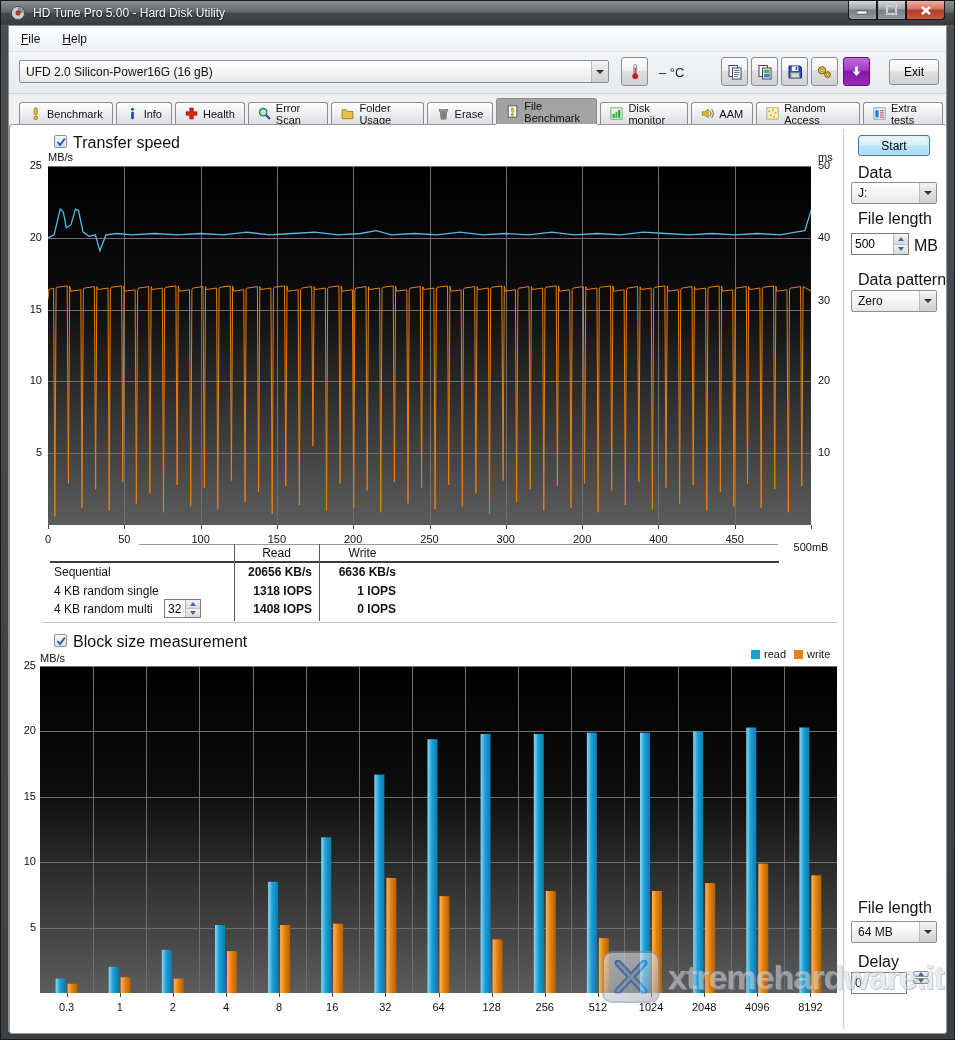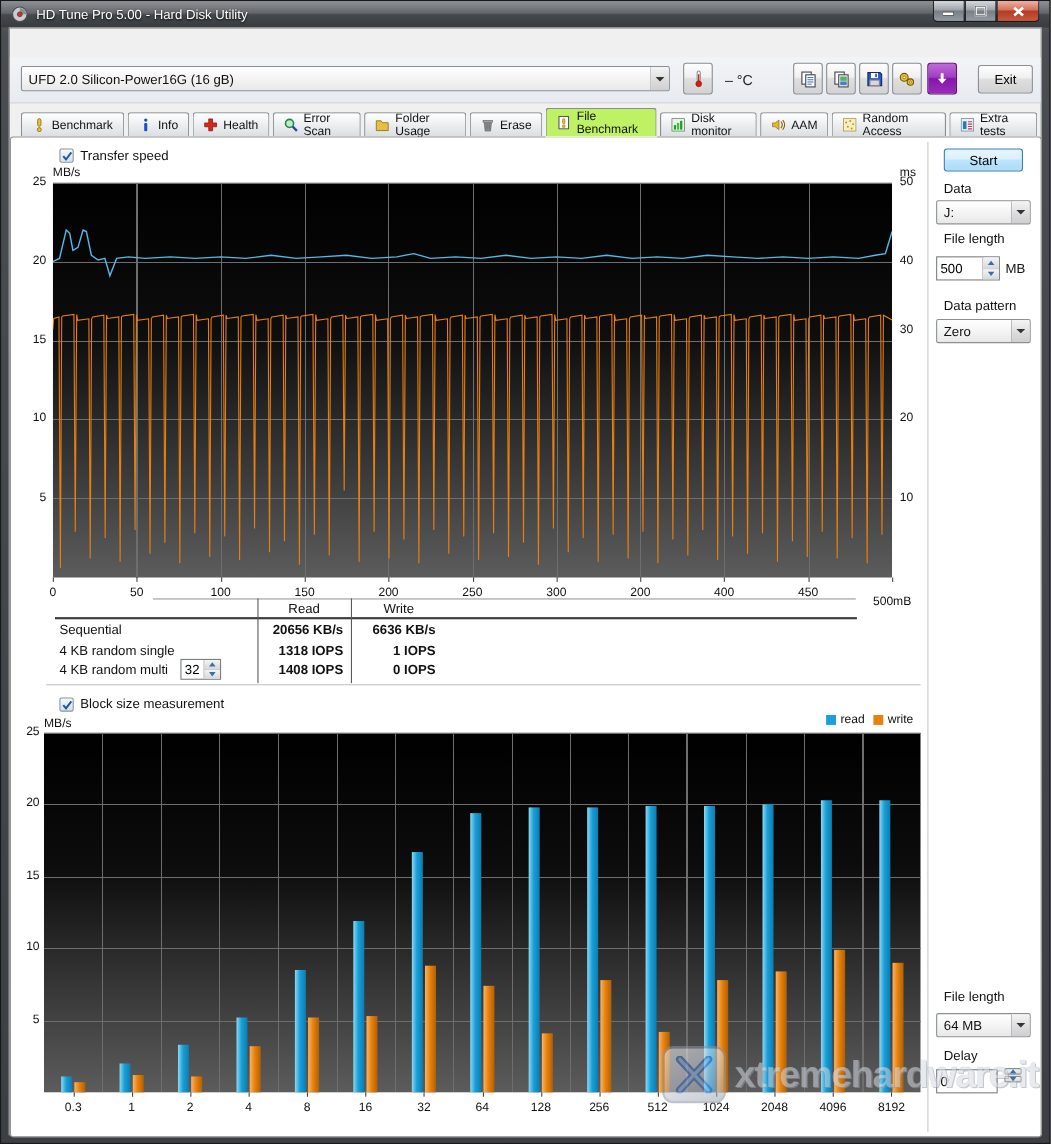--- a/index.html
+++ b/index.html
@@ -22,25 +22,25 @@
   .combo .ctext{flex:1;padding:0 6px;white-space:nowrap;overflow:hidden;}
   .combo .carrow{width:17px;align-self:stretch;display:flex;align-items:center;justify-content:center;background:linear-gradient(180deg,#f4f4f4,#dcdcdc 60%,#cfcfcf);border-left:1px solid #b8bcc0;border-radius:0 2px 2px 0;}
   .tri-down{width:0;height:0;border-left:4px solid transparent;border-right:4px solid transparent;border-top:4px solid #333;}
   .tbtn{position:absolute;top:5px;width:27px;height:29px;border:1px solid #8a8f94;border-radius:3px;background:linear-gradient(180deg,#fdfdfd,#f0f0f0 45%,#dfdfdf 50%,#d2d2d2);display:flex;align-items:center;justify-content:center;}
   .tbtn.purple{background:linear-gradient(180deg,#c06ad8,#a23cc2 45%,#8318a8 50%,#9a2cba);border-color:#5c1070;}
   .exit-btn{position:absolute;top:7px;width:50px;height:26px;border:1px solid #8a8f94;border-radius:3px;background:linear-gradient(180deg,#fdfdfd,#f0f0f0 45%,#dfdfdf 50%,#d2d2d2);font-size:12px;display:flex;align-items:center;justify-content:center;}
   .temp-text{position:absolute;font-size:13px;color:#222;}
   
   .tabs{position:absolute;left:10px;top:72px;height:26px;display:flex;align-items:flex-end;}
   .tab{height:22px;margin-right:3px;padding:0 9px;border:1px solid #898d92;border-bottom:none;border-radius:3px 3px 0 0;background:linear-gradient(180deg,#ffffff,#eceef0 50%,#dcdfe2);display:flex;align-items:center;gap:5px;font-size:11px;color:#111;position:relative;z-index:1;}
-  .tab.active{height:26px;background:#bef264;z-index:3;box-shadow:0 1px 0 #fff;}
+  .tab.active{height:26px;background:#a3a3a3;z-index:3;box-shadow:0 1px 0 #fff;}
   .tab-icon{width:13px;height:13px;display:inline-flex;}
   
   .panel{position:absolute;left:0;top:98px;width:938px;height:910px;background:#fff;border:1px solid #969696;border-radius:3px;z-index:2;}
-  .plabel{position:absolute;font-size:12px;color:#111;white-space:nowrap;}
+  .plabel{position:absolute;font-size:16px;color:#111;white-space:nowrap;}
   .ticklab{position:absolute;font-size:11px;color:#111;white-space:nowrap;}
   .axis-tick{position:absolute;width:1px;height:4px;background:#444;}
   .checkbox{position:absolute;width:13px;height:13px;border:1px solid #8e8f8f;border-radius:2px;background:linear-gradient(180deg,#f4f9fd,#cfe3f2);display:flex;align-items:center;justify-content:center;}
   .chart{position:absolute;}
   .chart svg{display:block;}
   .groove{position:absolute;width:2px;background:linear-gradient(90deg,#c4c8cc,#ffffff);}
   
   .start-btn{position:absolute;border:1px solid #3c7fb1;border-radius:3px;background:linear-gradient(180deg,#eaf6fd,#d9f0fc 45%,#bee6fd 50%,#a7d9f5);box-shadow:inset 0 0 3px #cfeafc;font-size:12px;display:flex;align-items:center;justify-content:center;}
   .spin-group{position:absolute;border:1px solid #7a7f84;background:#fff;display:flex;}
   .spin-group input{border:none;outline:none;flex:1;min-width:0;font-size:12px;font-family:"Liberation Sans",sans-serif;padding:0 3px;background:transparent;}
@@ -93,20 +93,24 @@
       <div class="winbtn close">
           <svg width="12" height="11">
             <path d="M2 2l8 7M10 2l-8 7" stroke="#fff" stroke-width="2.4"></path>
           </svg>
         </div>
     </div>
   </div>
 
   <div class="client">
 
+    <div class="menubar">
+        <span class="menu-item"><u>F</u>ile</span>
+        <span class="menu-item"><u>H</u>elp</span>
+      </div>
 
     <div class="toolbar">
       <div class="combo" style="left:10px;top:8px;width:590px;height:23px;">
         <span class="ctext">UFD 2.0 Silicon-Power16G (16 gB)</span>
         <span class="carrow">
             <span class="tri-down"></span>
           </span>
       </div>
       <div class="tbtn" style="left:612px;">
         <svg width="16" height="17" viewBox="0 0 16 17">

